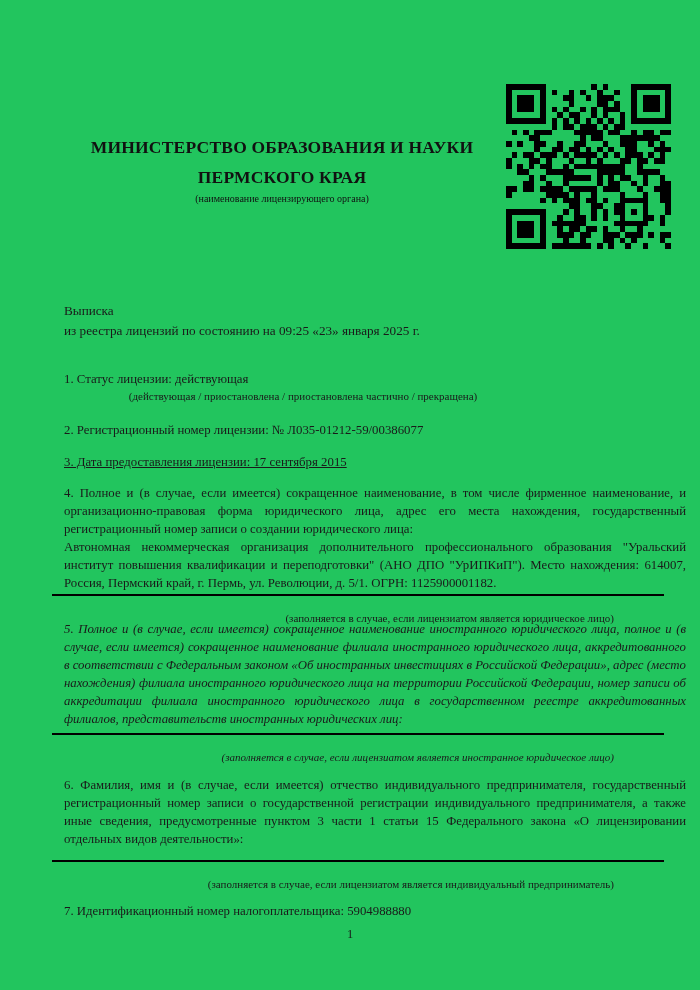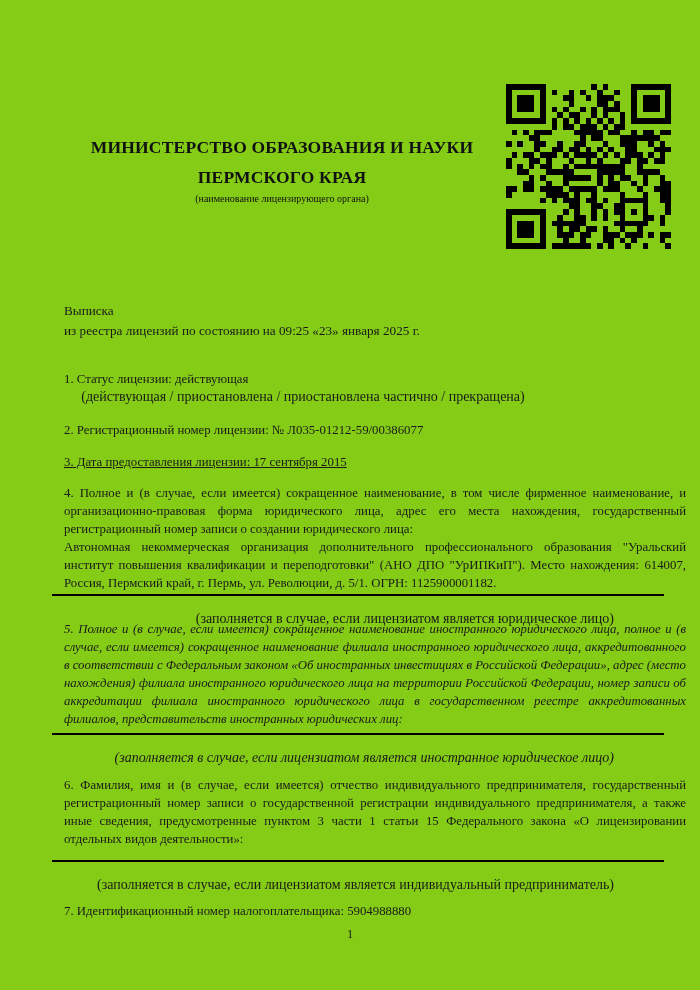--- a/index.html
+++ b/index.html
@@ -5,21 +5,21 @@
   html, body { margin: 0; padding: 0; }
   body {
     width: 700px; height: 990px;
     background: #ffffff;
     font-family: "Liberation Serif", "DejaVu Serif", serif;
     color: #1a1a1a;
   }
   .page {
     position: relative;
     width: 700px; height: 990px;
-    background: #84cc16;
+    background: #22c55e;
     overflow: hidden;
   }
   .abs { position: absolute; }
 
   
   .ministry {
     left: 64px; top: 132px; width: 436px;
     text-align: center;
     font-weight: bold;
     font-size: 17.5px;
@@ -48,21 +48,21 @@
   }
 
   
   .item {
     left: 64px; width: 622px;
     font-size: 12.8px;
     line-height: 18px;
   }
   .para { text-align: justify; }
   .small-caption {
-    font-size: 14px;
+    font-size: 11px;
     line-height: 13px;
     text-align: center;
   }
   .caption-box {
     left: 52px; width: 502px;
   }
   .rule {
     border-top: 2px solid #000;
     margin-left: -12px;
     width: 612px;

